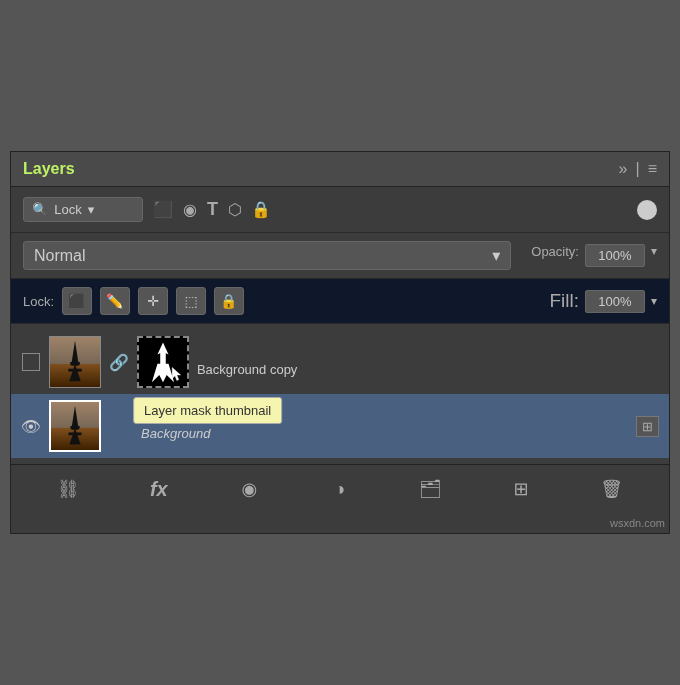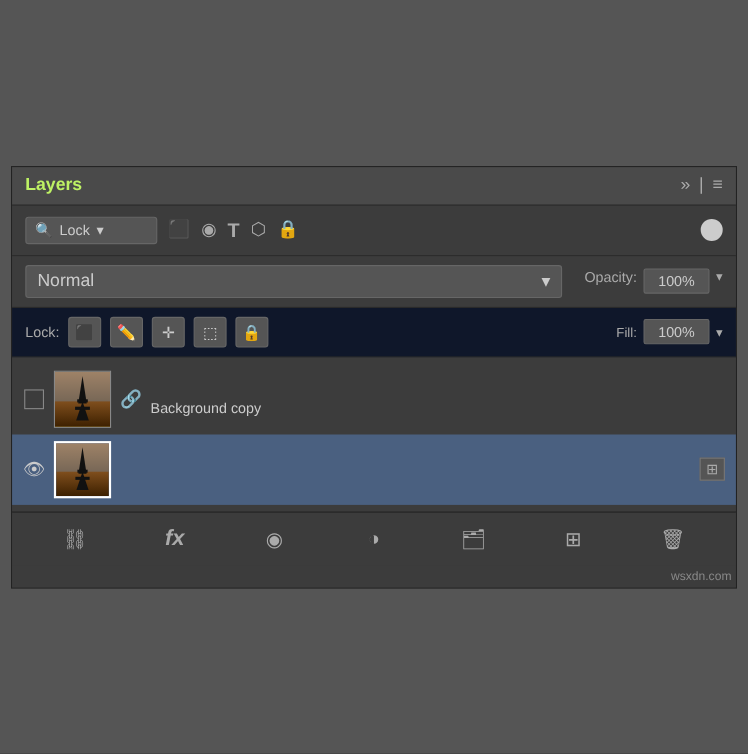--- a/index.html
+++ b/index.html
@@ -140,21 +140,21 @@
       cursor: pointer;
       border-radius: 3px;
       font-size: 14px;
     }
     .fill-group {
       display: flex;
       align-items: center;
       gap: 6px;
       margin-left: auto;
     }
-    .fill-label { color: #aaa; font-size: 12px; }
+    .fill-label { color: #aaa; font-size: 19px; }
     .fill-input {
       background: #555;
       border: 1px solid #666;
       color: #ccc;
       padding: 3px 6px;
       width: 60px;
       text-align: center;
       font-size: 13px;
       border-radius: 2px;
     }
@@ -346,20 +346,34 @@
 
           <polygon points="26,4 22,30 30,30" fill="#111"></polygon>
           <polygon points="26,28 20,46 32,46" fill="#111"></polygon>
           <rect x="19" y="33" width="14" height="3" fill="#111"></rect>
           <rect x="21" y="26" width="10" height="3" fill="#111"></rect>
         </svg>
       </div>
 
       <span class="link-icon">🔗</span>
 
+      <div class="tooltip-wrap">
+        <div class="mask-thumb">
+          <svg viewBox="0 0 52 52" xmlns="http://www.w3.org/2000/svg" width="52" height="52">
+            <rect width="52" height="52" fill="#000"></rect>
+
+            <polygon points="26,5 20,18 26,15 32,18" fill="#fff"></polygon>
+            <rect x="23" y="15" width="6" height="14" fill="#fff"></rect>
+            <polygon points="20,28 14,48 22,40 26,48 30,40 38,48 32,28" fill="#fff"></polygon>
+
+            <polygon points="36,32 36,44 39,41 41,46 43,45 41,40 45,40" fill="#fff" stroke="#fff" stroke-width="0.5"></polygon>
+          </svg>
+        </div>
+        <div class="tooltip">Layer mask thumbnail</div>
+      </div>
 
       <span class="layer-name">Background copy</span>
     </div>
 
     <div class="layer-row selected">
 
       <div class="visibility-check">
         <span style="font-size:16px;">👁</span>
       </div>
 
@@ -375,20 +389,21 @@
           <rect width="52" height="28" fill="#708090" opacity="0.5"></rect>
           <polygon points="26,4 22,30 30,30" fill="#111"></polygon>
           <polygon points="26,28 20,46 32,46" fill="#111"></polygon>
           <rect x="19" y="33" width="14" height="3" fill="#111"></rect>
           <rect x="21" y="26" width="10" height="3" fill="#111"></rect>
         </svg>
       </div>
 
       <span style="width:24px;"></span>
 
+      <span class="layer-name italic">Background</span>
 
       <span style="margin-left:auto;font-size:13px;color:#aaa;background:#555;padding:2px 5px;border:1px solid #777;">⊞</span>
     </div>
 
   </div>
 
   <div class="bottom-toolbar">
     <div class="bottom-btn" title="Link layers">⛓</div>
     <div class="bottom-btn" title="Add layer style" style="font-style:italic;font-weight:bold;font-size:20px;">fx</div>
     <div class="bottom-btn" title="Add layer mask">◉</div>

